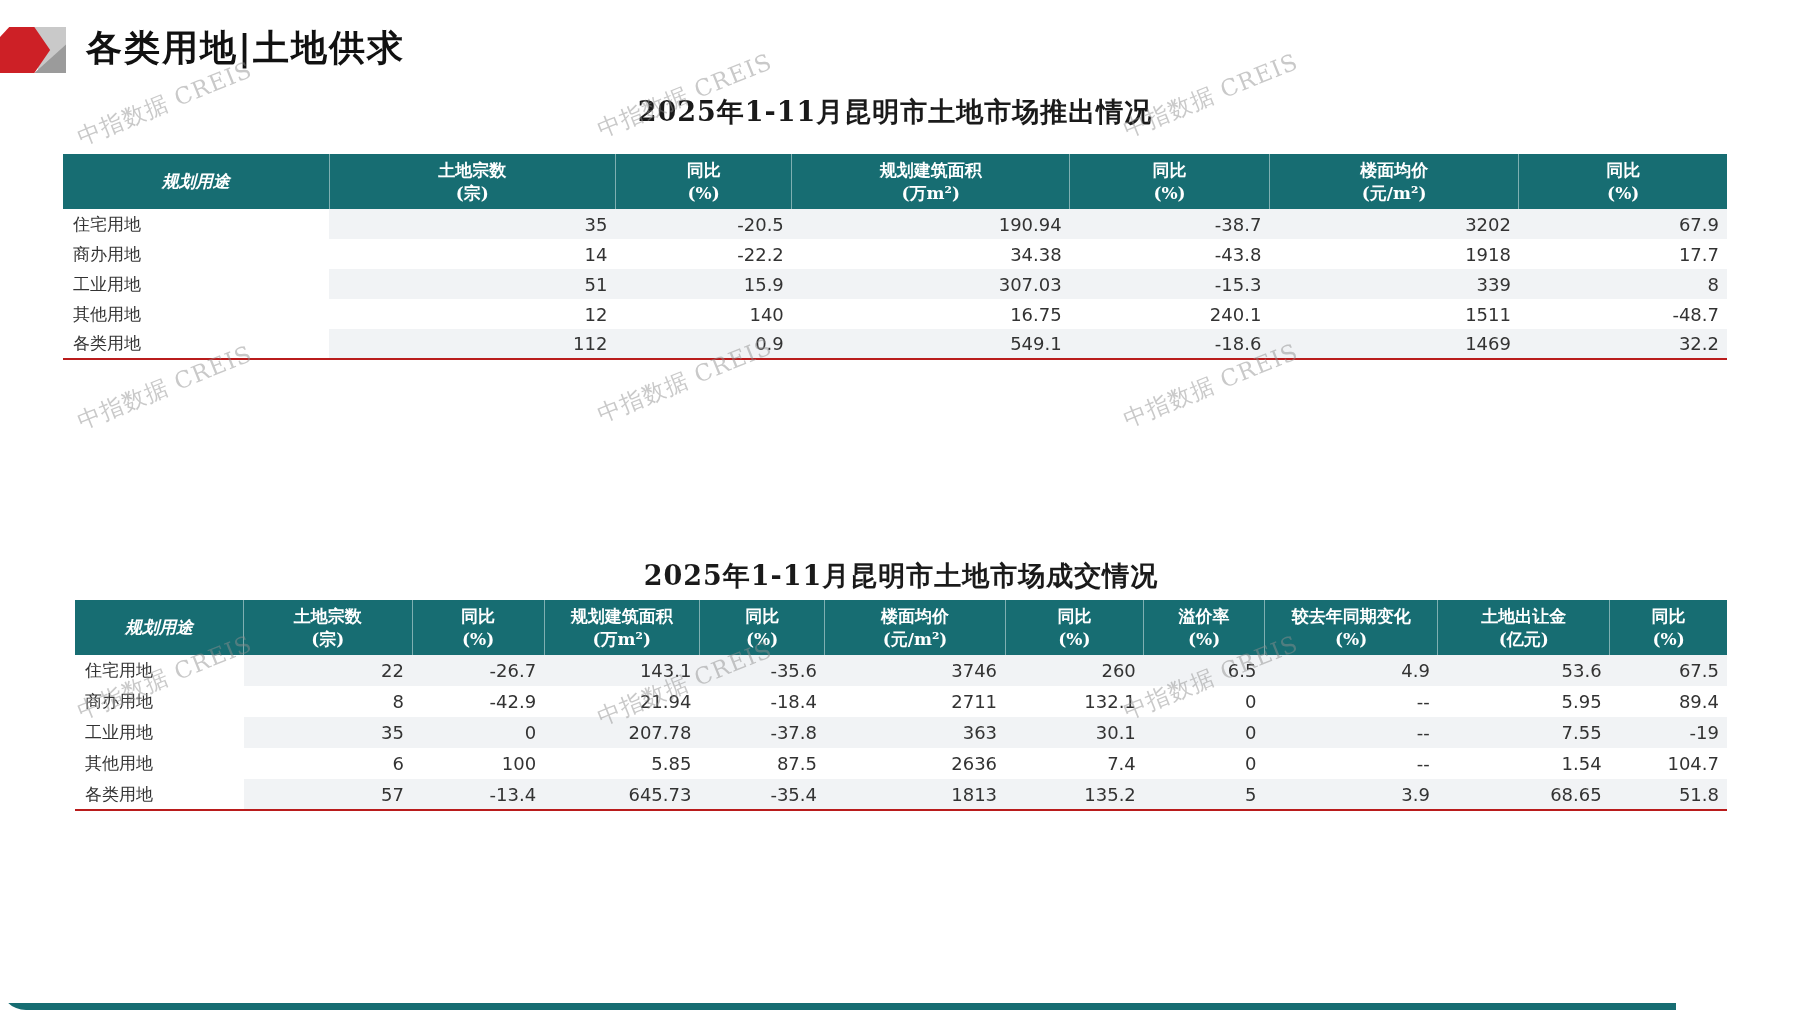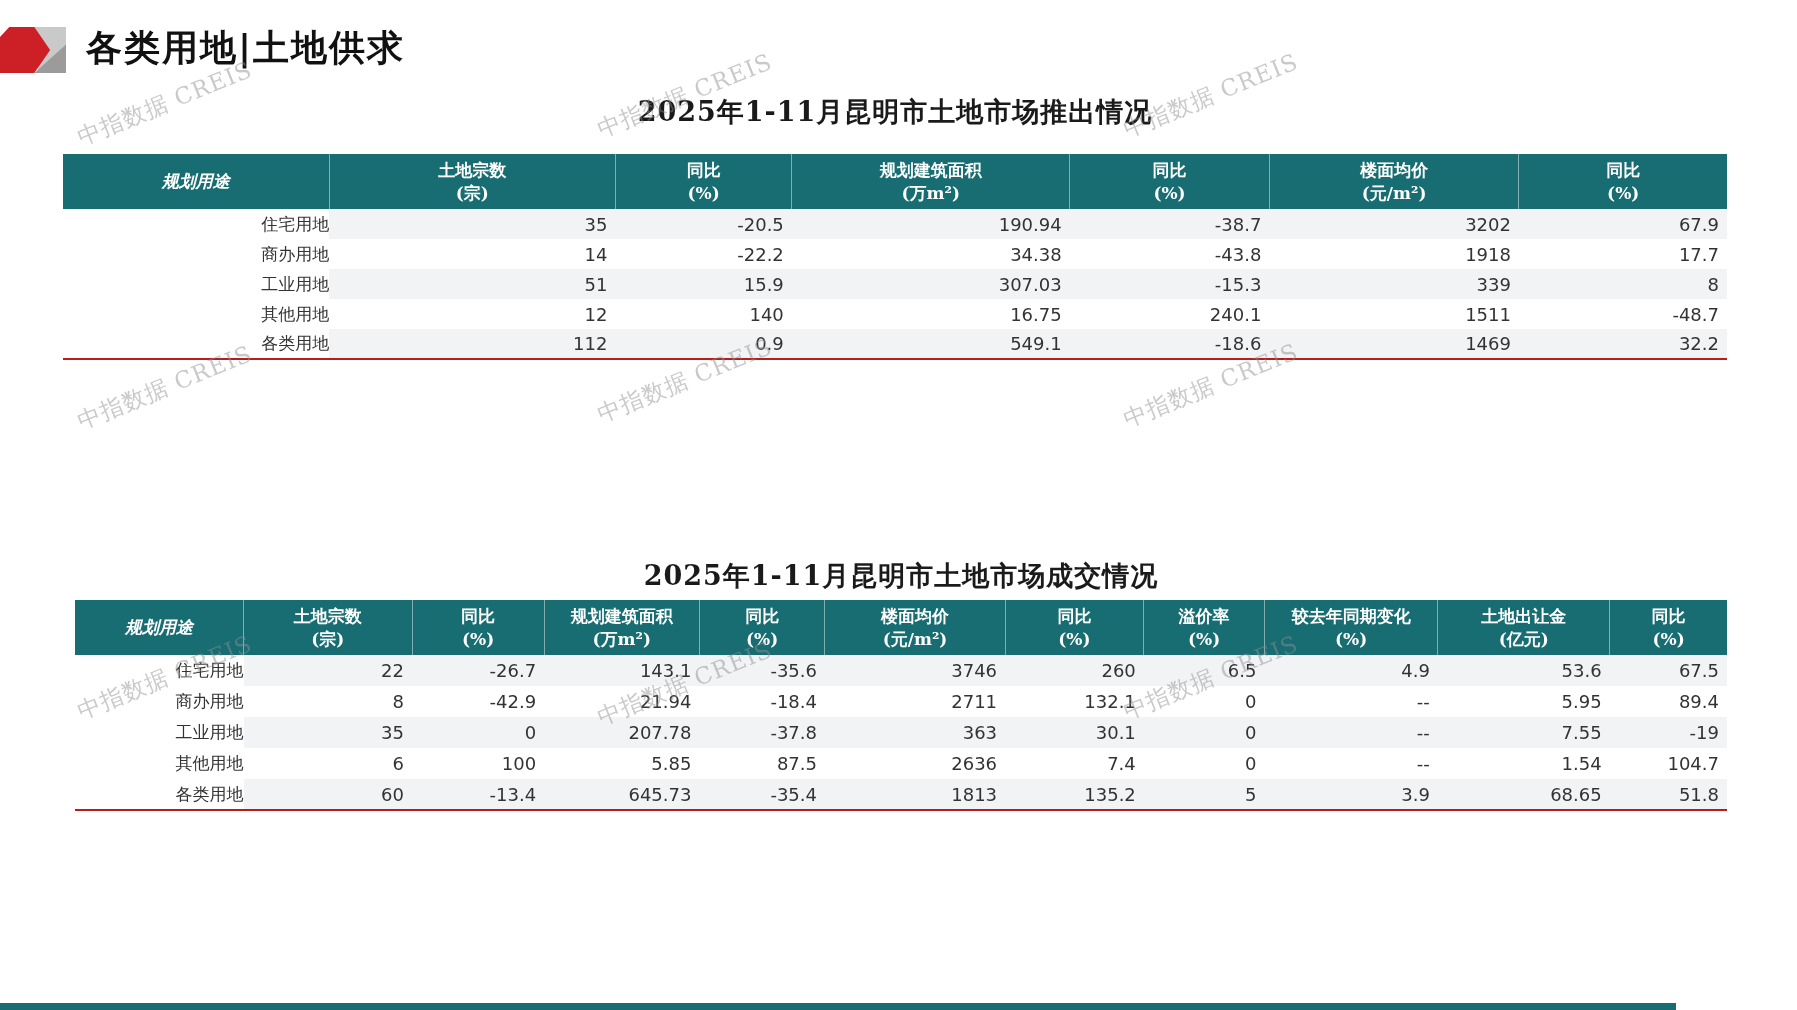--- a/index.html
+++ b/index.html
@@ -1,18 +1,18 @@
 <!DOCTYPE html>
 <html><head>
 <meta charset="utf-8">
 <style>
   html,body { margin:0; padding:0; }
   body { font-family:"Liberation Sans", sans-serif; background:#ffffff; }
   .page {
-    position:relative; width:1797px; height:1010px; background:#ffffff; overflow:hidden;
+    position:relative; width:1797px; height:1010px; background:#ffffff; overflow:hidden;border-radius:26px;
   }
 
   
   .logo { position:absolute; left:0px; top:27px; width:66px; height:46px; }
   .logo .tri-light { position:absolute; left:0; top:0; width:100%; height:100%;
     background:#c9c9c9; clip-path:polygon(32% 0, 100% 0, 100% 100%, 60% 100%); }
   .logo .tri-dark { position:absolute; left:0; top:0; width:100%; height:100%;
     background:#9b9b9b; clip-path:polygon(100% 38%, 100% 100%, 52% 100%); }
   .logo .red-flag { position:absolute; left:0; top:0; width:100%; height:100%;
     background:#cd2026; clip-path:polygon(0 22%, 14% 0, 52% 0, 76% 50%, 52% 100%, 0 100%); }
@@ -54,21 +54,21 @@
   thead th:first-child { border-left:none;font-style:italic; }
   .h-wrap { display:flex; flex-direction:column; justify-content:center; align-items:center; line-height:1.32; }
   .h-unit:empty { display:none; }
 
   tbody td {
     font-size:18px; color:#333333; padding:0;
   }
   .t1 tbody tr { height:30px; }
   .t2 tbody tr { height:31px; }
   tbody tr:nth-child(odd) td { background:#f1f3f5; }
-  tbody td.label-cell { background:#ffffff !important; text-align:right; padding-left:10px;
+  tbody td.label-cell { background:#ffffff !important; text-align:left; padding-left:10px;
     font-family:"DejaVu Serif", serif; font-size:17px; }
   tbody td.num-cell { text-align:right; padding-right:8px; font-family:"DejaVu Sans", sans-serif; }
   tbody tr:last-child td { border-bottom:2px solid #b91c1c; }
 
   
   .bottom-bar { position:absolute; left:0; bottom:0; width:1676px; height:7px; background:#176d72; }
 </style>
 </head>
 <body>
 
@@ -332,21 +332,21 @@
             <td class="num-cell">87.5</td>
             <td class="num-cell">2636</td>
             <td class="num-cell">7.4</td>
             <td class="num-cell">0</td>
             <td class="num-cell">--</td>
             <td class="num-cell">1.54</td>
             <td class="num-cell">104.7</td>
           </tr>
           <tr>
             <td class="label-cell">各类用地</td>
-            <td class="num-cell">60</td>
+            <td class="num-cell">57</td>
             <td class="num-cell">-13.4</td>
             <td class="num-cell">645.73</td>
             <td class="num-cell">-35.4</td>
             <td class="num-cell">1813</td>
             <td class="num-cell">135.2</td>
             <td class="num-cell">5</td>
             <td class="num-cell">3.9</td>
             <td class="num-cell">68.65</td>
             <td class="num-cell">51.8</td>
           </tr>

